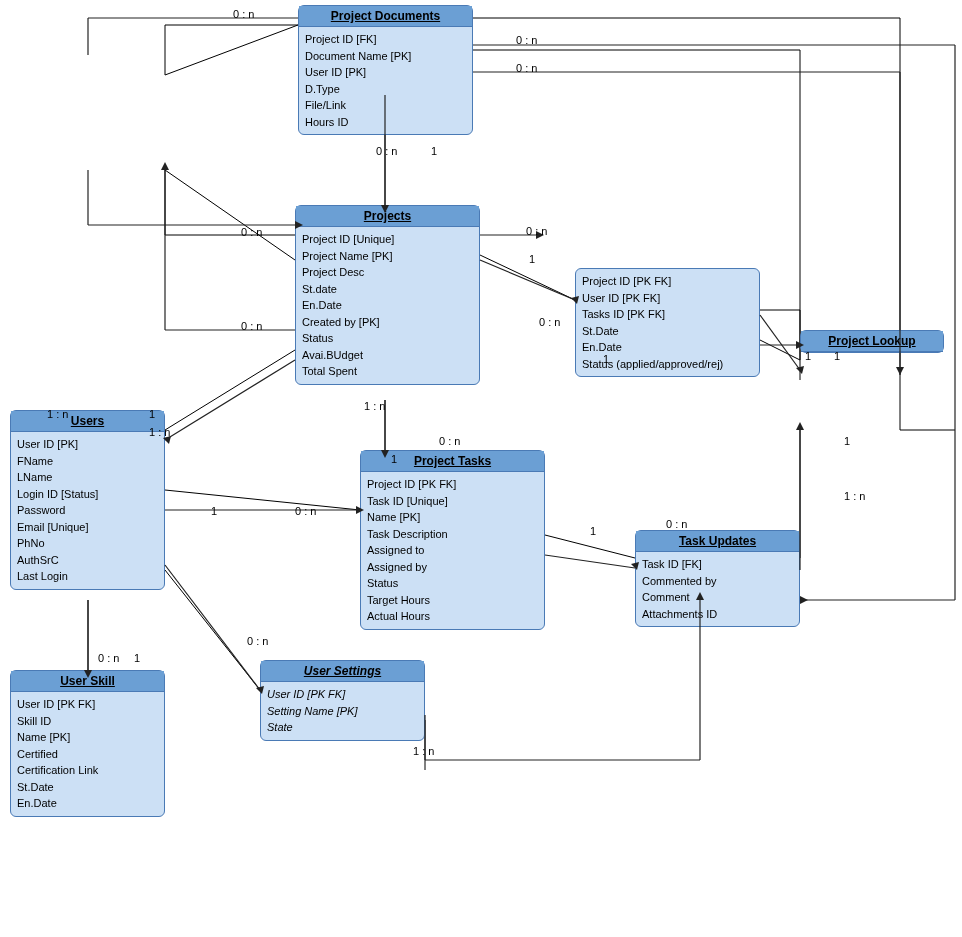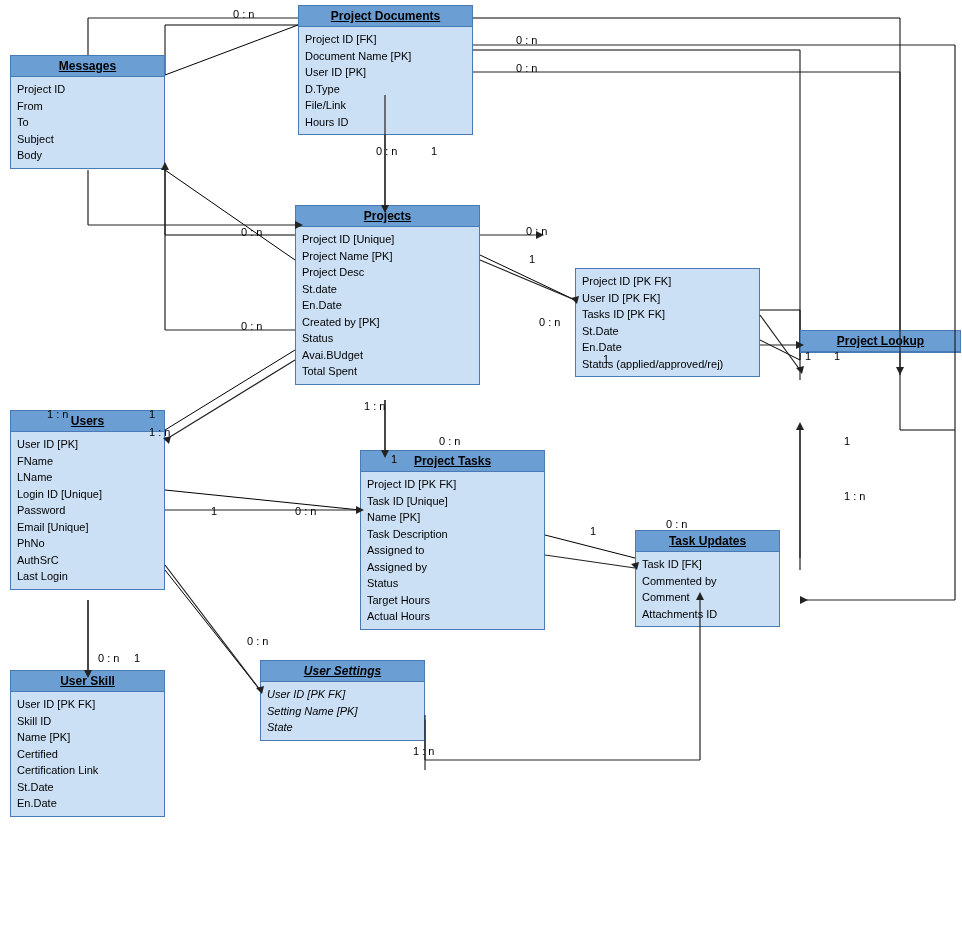--- a/index.html
+++ b/index.html
@@ -15,21 +15,21 @@
     .diagram-container {
       position: relative;
       width: 962px;
       height: 937px;
       background: #fff;
     }
     .entity {
       position: absolute;
       background: #cce0f5;
       border: 1px solid #4a7ab5;
-      border-radius: 0;
+      border-radius: 6px;
     }
     .entity-header {
       background: #6b9fd4;
       border-bottom: 1px solid #4a7ab5;
       padding: 3px 6px;
       font-weight: bold;
       font-size: 12px;
       text-align: center;
       color: #000;
       text-decoration: underline;
@@ -110,30 +110,20 @@
     <div class="entity-body">
       <div>Project ID [FK]</div>
       <div>Document Name [PK]</div>
       <div>User ID [PK]</div>
       <div>D.Type</div>
       <div>File/Link</div>
       <div>Hours ID</div>
     </div>
   </div>
 
-  <div class="entity" style="left:10px;top:55px;width:155px;">
-    <div class="entity-header">Messages</div>
-    <div class="entity-body">
-      <div>Project ID</div>
-      <div>From</div>
-      <div>To</div>
-      <div>Subject</div>
-      <div>Body</div>
-    </div>
-  </div>
 
   <div class="entity" style="left:295px;top:205px;width:185px;">
     <div class="entity-header">Projects</div>
     <div class="entity-body">
       <div>Project ID [Unique]</div>
       <div>Project Name [PK]</div>
       <div>Project Desc</div>
       <div>St.date</div>
       <div>En.Date</div>
       <div>Created by [PK]</div>
@@ -147,31 +137,31 @@
     <div class="entity-body">
       <div>Project ID [PK FK]</div>
       <div>User ID [PK FK]</div>
       <div>Tasks ID [PK FK]</div>
       <div>St.Date</div>
       <div>En.Date</div>
       <div>Status (applied/approved/rej)</div>
     </div>
   </div>
 
-  <div class="entity" style="left:800px;top:330px;width:161px;">
+  <div class="entity" style="left:800px;top:330px;width:144px;">
     <div class="entity-header">Project Lookup</div>
   </div>
 
   <div class="entity" style="left:10px;top:410px;width:155px;">
     <div class="entity-header">Users</div>
     <div class="entity-body">
       <div>User ID [PK]</div>
       <div>FName</div>
       <div>LName</div>
-      <div>Login ID [Unique]</div>
+      <div>Login ID [Status]</div>
       <div>Password</div>
       <div>Email  [Unique]</div>
       <div>PhNo</div>
       <div>AuthSrC</div>
       <div>Last Login</div>
     </div>
   </div>
 
   <div class="entity" style="left:360px;top:450px;width:185px;">
     <div class="entity-header">Project Tasks</div>
@@ -181,21 +171,21 @@
       <div>Name [PK]</div>
       <div>Task Description</div>
       <div>Assigned to</div>
       <div>Assigned by</div>
       <div>Status</div>
       <div>Target Hours</div>
       <div>Actual Hours</div>
     </div>
   </div>
 
-  <div class="entity" style="left:635px;top:530px;width:145px;">
+  <div class="entity" style="left:635px;top:530px;width:165px;">
     <div class="entity-header">Task Updates</div>
     <div class="entity-body">
       <div>Task ID [FK]</div>
       <div>Commented by</div>
       <div>Comment</div>
       <div>Attachments ID</div>
     </div>
   </div>
 
   <div class="entity" style="left:10px;top:670px;width:155px;">

